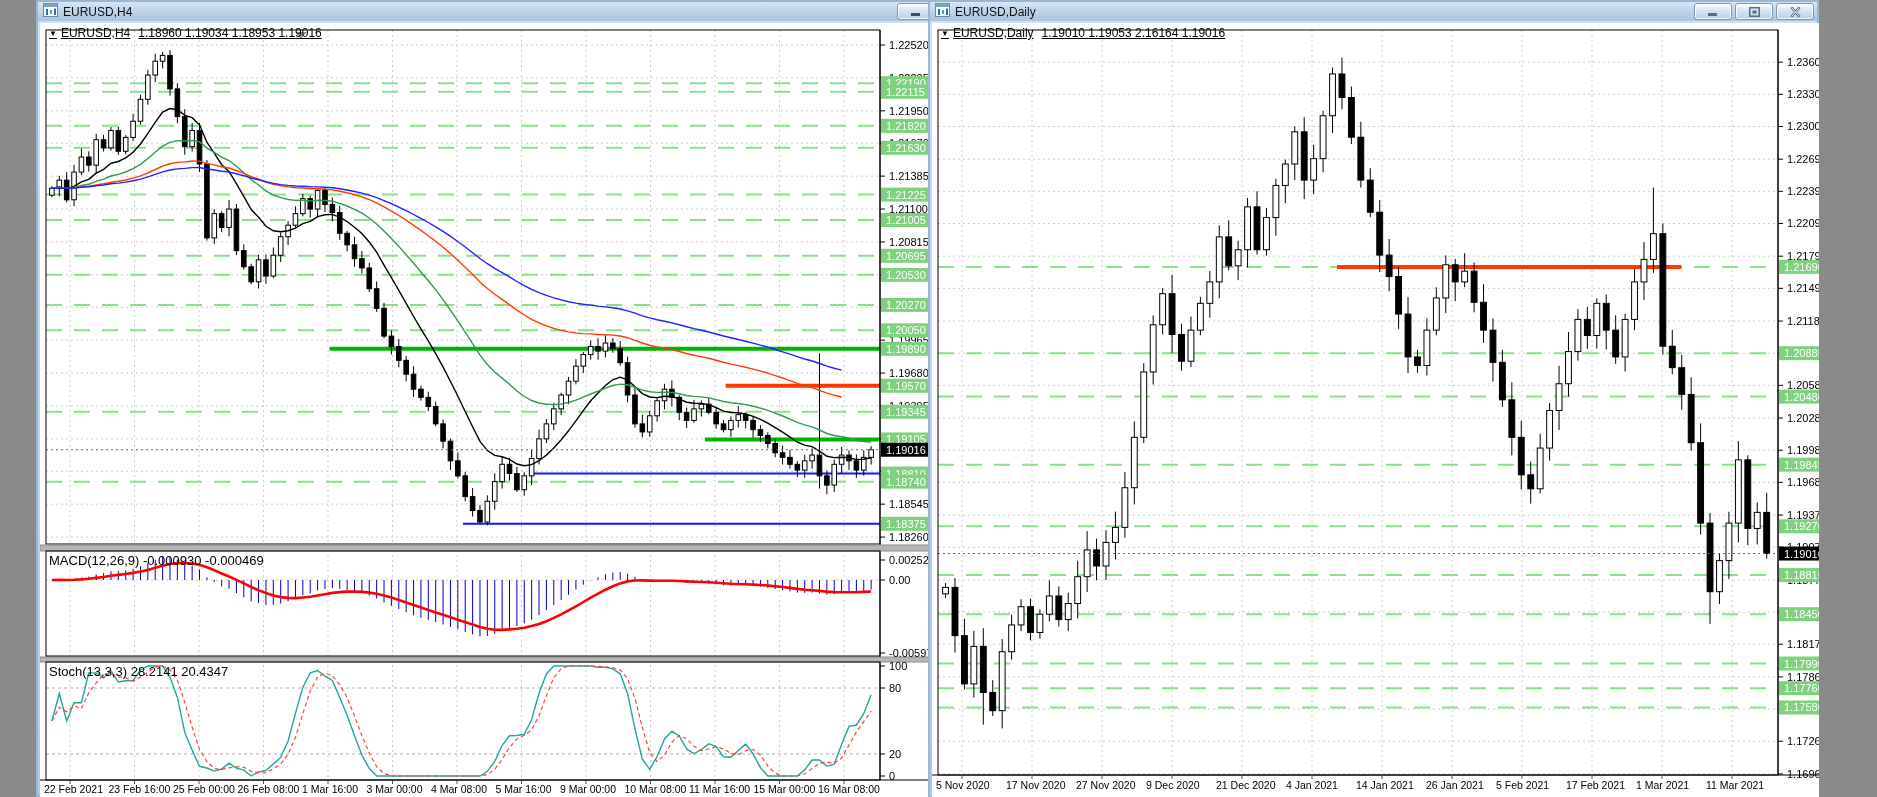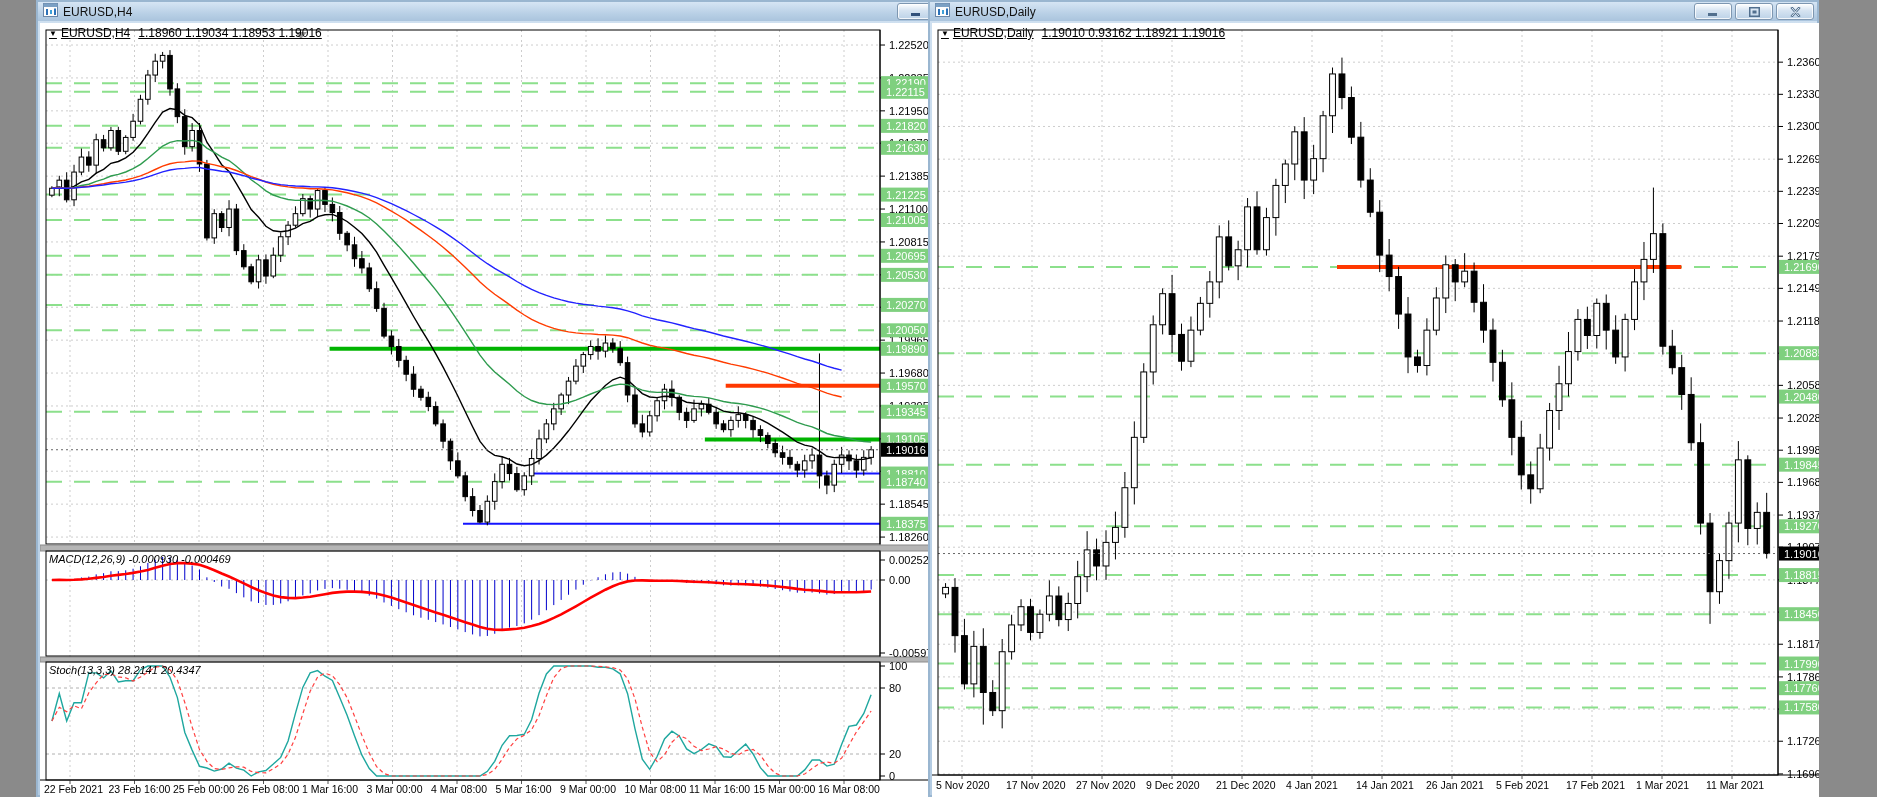--- a/index.html
+++ b/index.html
@@ -12,21 +12,21 @@
   .btns{display:flex;align-items:center;}
   .btn{width:36px;height:15px;border:1px solid #7e97b1;border-radius:3px;margin-left:3px;display:flex;align-items:center;justify-content:center;background:linear-gradient(#ffffff,#d5e3f1 45%,#bcd2e7);box-shadow:inset 0 0 0 1px rgba(255,255,255,.8);}
   .btn svg{display:block;}
   .btn.close-active{background:linear-gradient(#f2b5a5,#e2603f 45%,#c63d1e);border-color:#8f3a28;}
   .client{position:absolute;left:2px;right:2px;top:21px;bottom:2px;background:#fff;}
   .client svg{position:absolute;left:0;top:0;}
   svg text{font-family:"Liberation Sans",sans-serif;}
   .hdr{position:absolute;left:9px;top:3px;font-size:12px;color:#000;white-space:nowrap;text-decoration:underline;}
   .hdr .tri{font-size:8px;vertical-align:1px;margin-right:4px;color:#000;}
   .hdr .sym{margin-right:8px;}
-  .ind-label{position:absolute;left:9px;font-size:11px;color:#000;white-space:nowrap;font-style:italic;}
+  .ind-label{position:absolute;left:9px;font-size:13px;color:#000;white-space:nowrap;}
   .macd-label{top:530px;}
   .stoch-label{top:641px;}
 </style>
 </head>
 <body>
 
 <div class="win win-left">
   <div class="titlebar">
     <span><svg width="15" height="14">
           <rect x="0.5" y="0.5" width="14" height="13" fill="#fdfdfd" stroke="#6b87a8"></rect>
@@ -923,16 +923,16 @@
         <text x="284" y="766" font-size="10.5" fill="#000">21 Dec 2020</text>
         <text x="354" y="766" font-size="10.5" fill="#000">4 Jan 2021</text>
         <text x="424" y="766" font-size="10.5" fill="#000">14 Jan 2021</text>
         <text x="494" y="766" font-size="10.5" fill="#000">26 Jan 2021</text>
         <text x="564" y="766" font-size="10.5" fill="#000">5 Feb 2021</text>
         <text x="634" y="766" font-size="10.5" fill="#000">17 Feb 2021</text>
         <text x="704" y="766" font-size="10.5" fill="#000">1 Mar 2021</text>
         <text x="774" y="766" font-size="10.5" fill="#000">11 Mar 2021</text>
       </svg>
     <div class="hdr">
-      <span class="tri">▼</span><span class="sym">EURUSD,Daily</span><span>1.19010 0.93162 1.18921 1.19016</span>
+      <span class="tri">▼</span><span class="sym">EURUSD,Daily</span><span>1.19010 1.19053 2.16164 1.19016</span>
     </div>
   </div>
 </div>
 
 </body></html>

